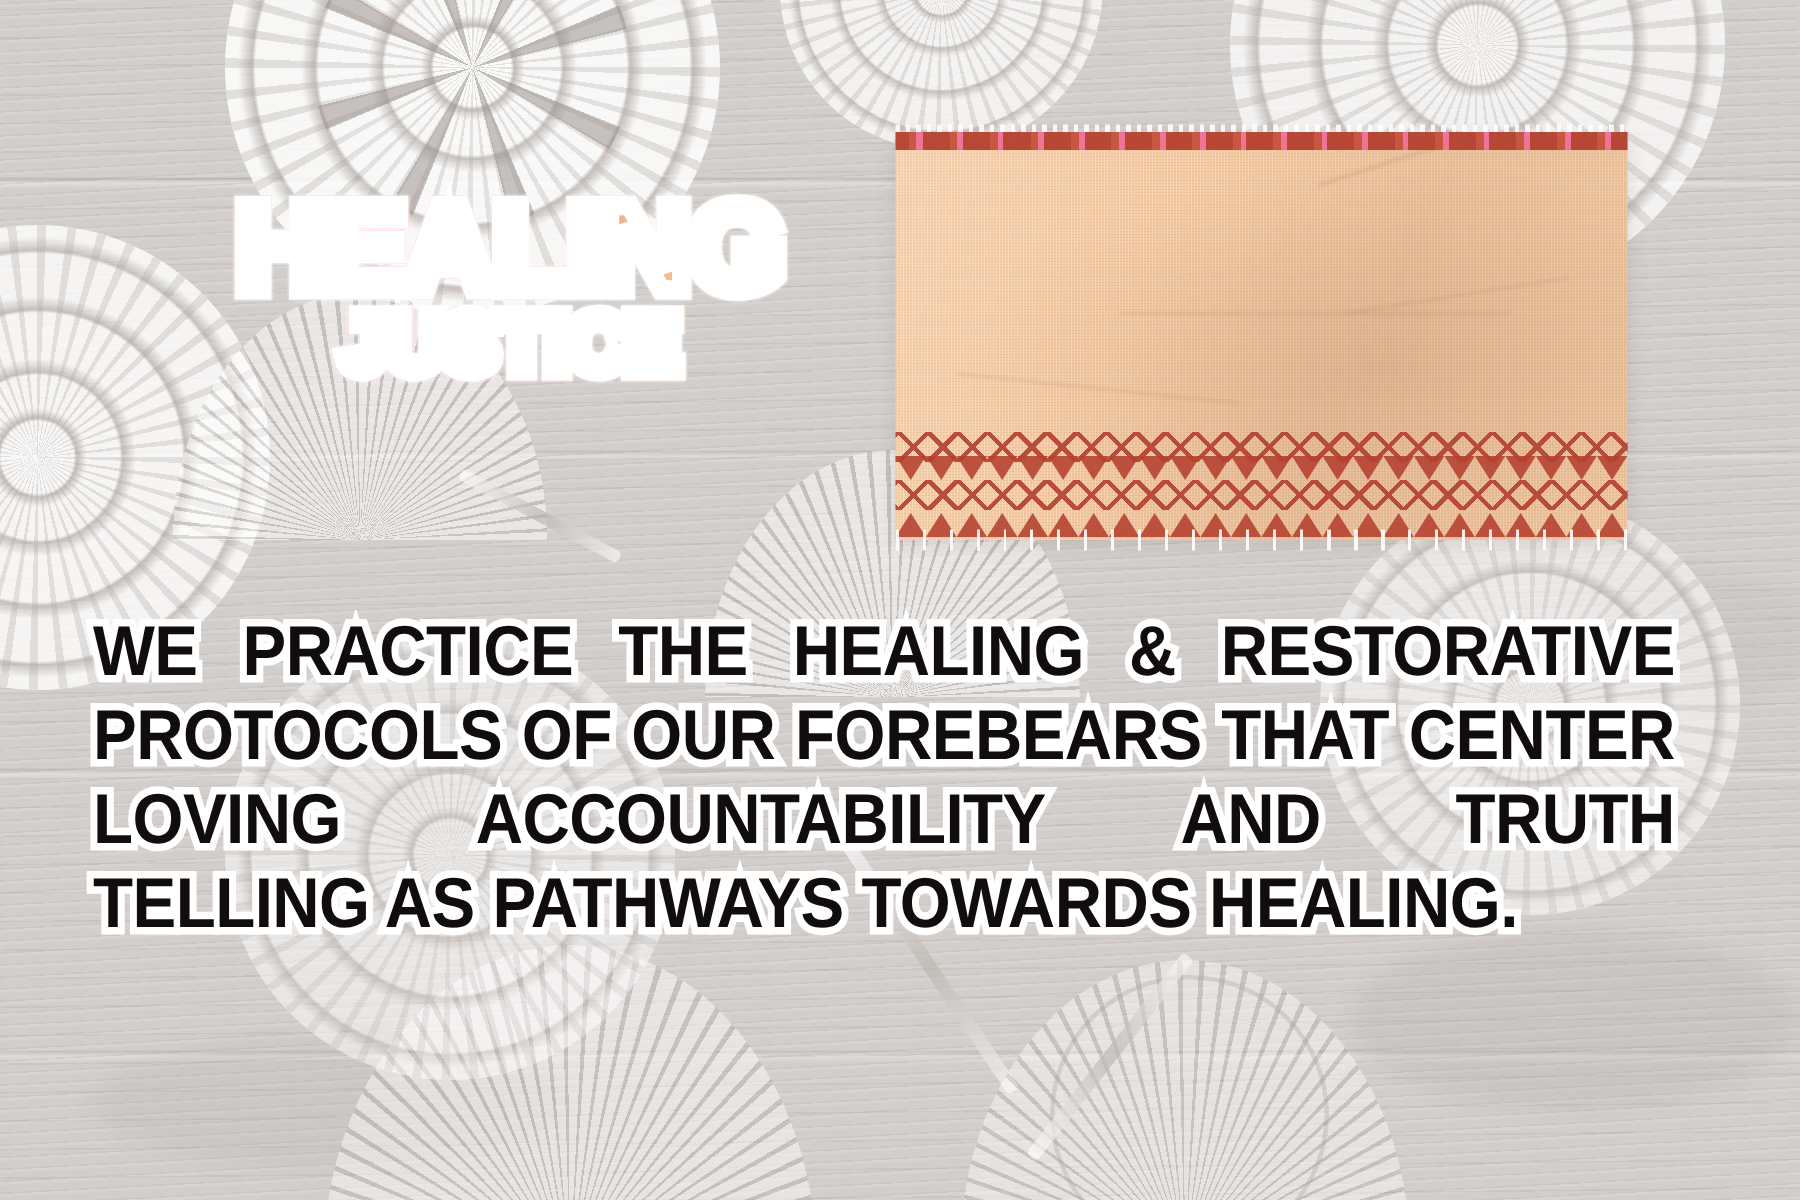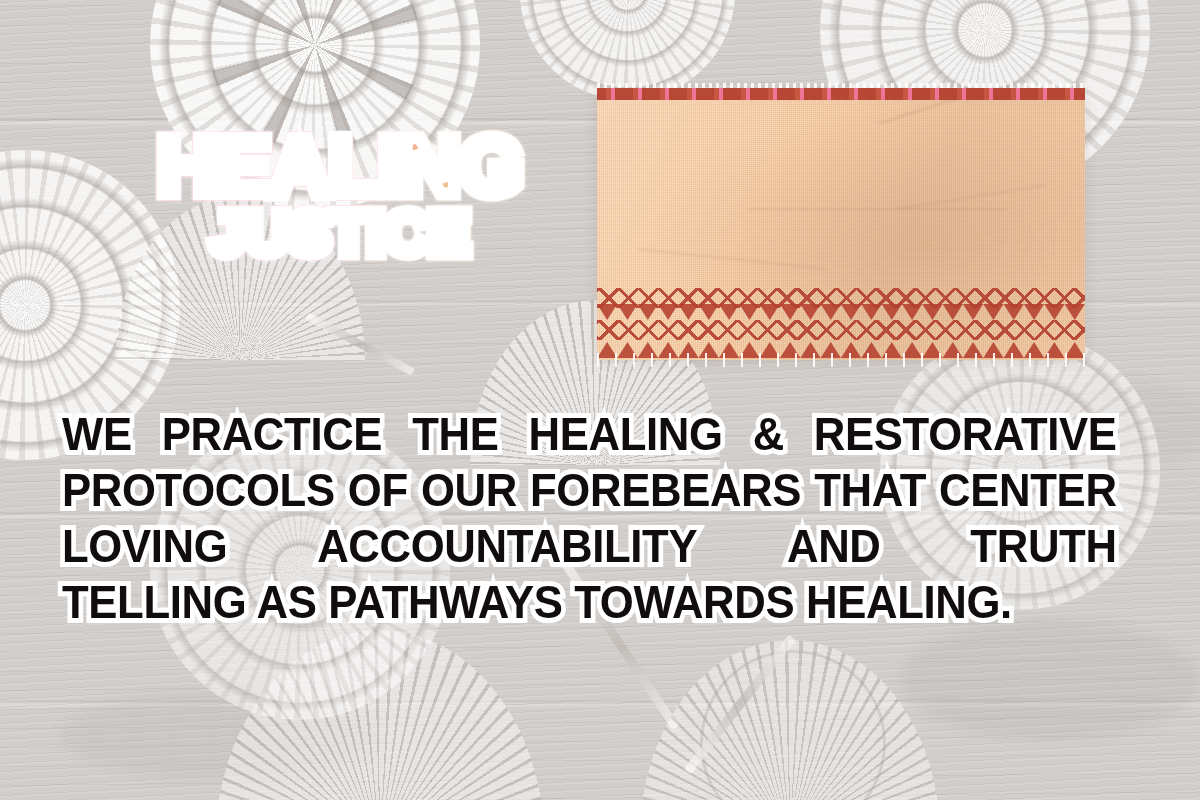--- a/index.html
+++ b/index.html
@@ -291,21 +291,21 @@
     position: relative;
     color: transparent;
     background-image: linear-gradient(100deg,
       #f97e9f 0%, #f97e9f 46%, #f3a692 62%, #f0be90 74%, #f0be90 100%);
     -webkit-background-clip: text;
             background-clip: text;
     -webkit-text-stroke: 13px #ffffff;
     paint-order: stroke fill;
     filter: drop-shadow(0 0 1px rgba(255,255,255,0.9));
   }
-  .title-line.l2 { font-size: 62px; }
+  .title-line.l2 { font-size: 54px; }
 
   
   #body-copy {
     position: absolute;
     left: 62px;
     top: 406px;
     width: 1055px;
     margin: 0;
     font-family: "Liberation Sans", sans-serif;
     font-weight: 700;

